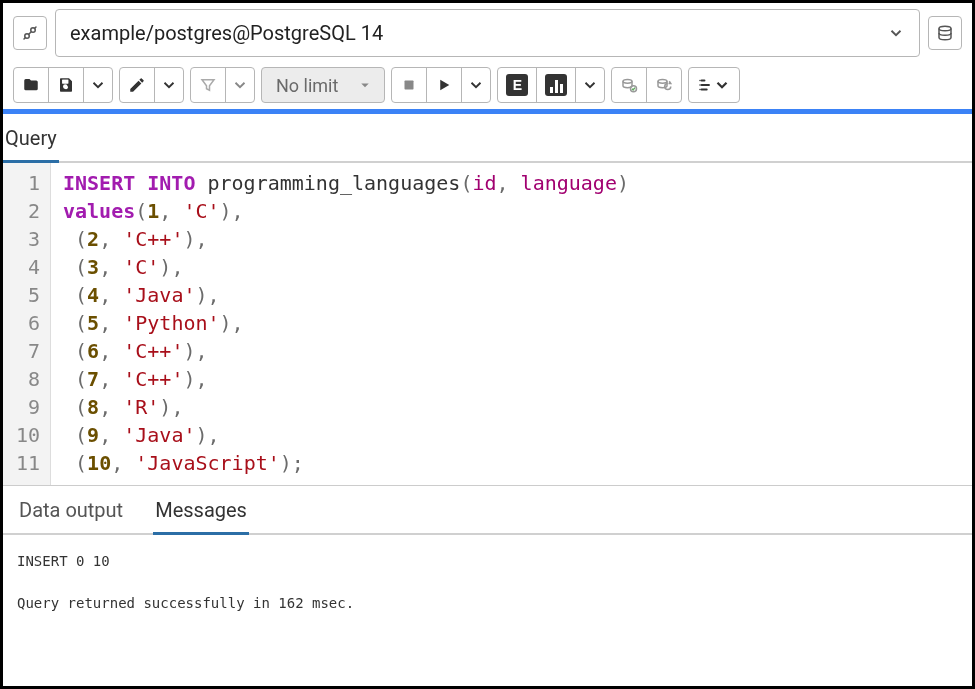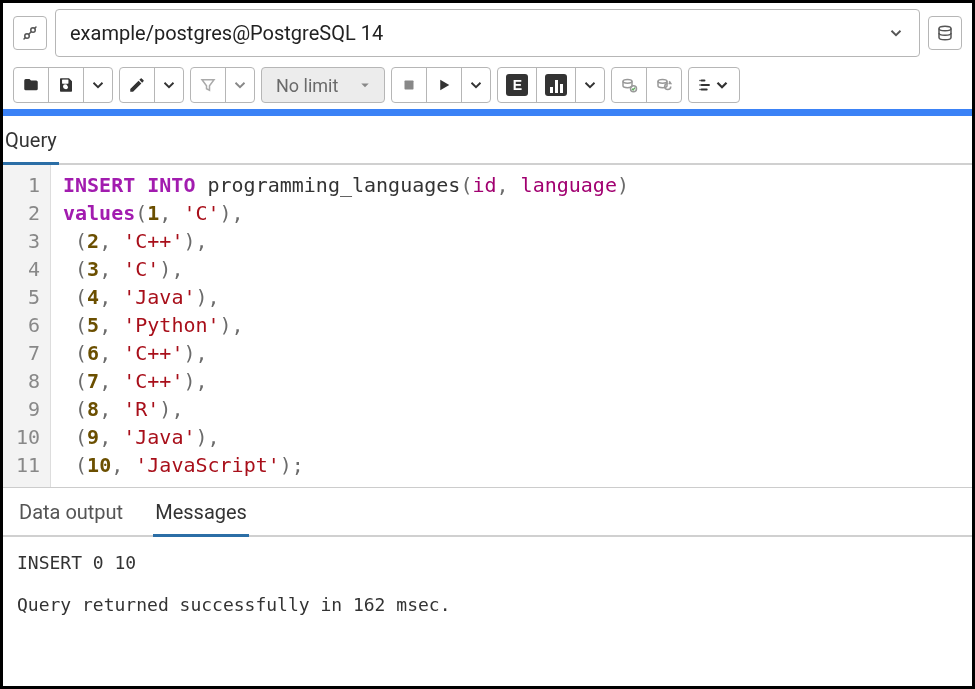--- a/index.html
+++ b/index.html
@@ -46,21 +46,21 @@
     color: #222;
   }
   .conn-display span { flex: 1; }
   .chev { width: 18px; height: 18px; margin: 0 6px; }
   
   .toolbar {
     display: flex;
     align-items: center;
     gap: 6px;
     padding: 4px 10px 6px 10px;
-    border-bottom: 7px solid #3b82f6;
+    border-bottom: 5px solid #3b82f6;
   }
   .btn-group {
     display: flex;
     border: 1px solid #b6b6b6;
     border-radius: 4px;
     overflow: hidden;
     height: 36px;
     background: #fff;
   }
   .btn-group .seg {
@@ -152,21 +152,21 @@
   .p   { color: #6b6b6b; }
   
   .otabs {
     display: flex;
     gap: 28px;
     padding: 4px 14px 0 14px;
     border-bottom: 2px solid #d0d0d0;
   }
   .messages {
     font-family: "Consolas","Menlo","DejaVu Sans Mono", monospace;
-    font-size: 18px;
+    font-size: 14px;
     color: #333;
     padding: 12px 14px;
     line-height: 28px;
   }
 </style>
 </head>
 <body>
 
 <div class="conn-bar">
   <div class="icon-btn">

